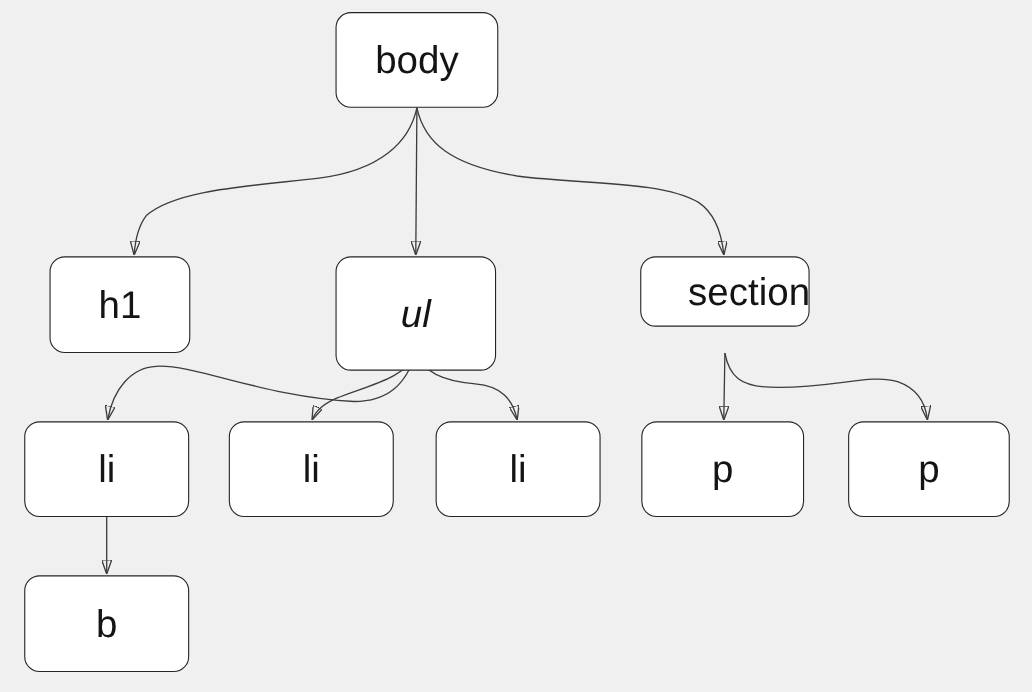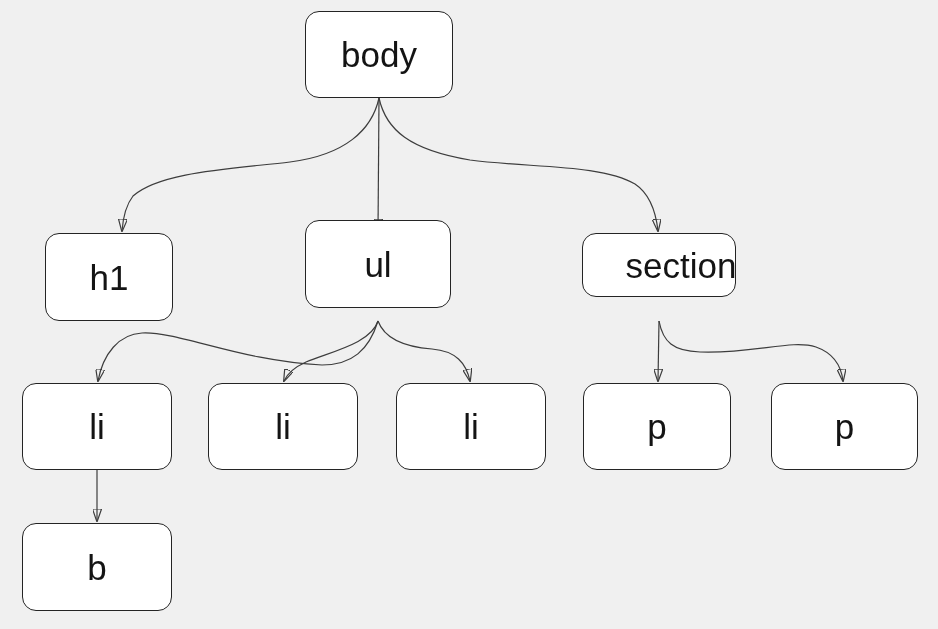--- a/index.html
+++ b/index.html
@@ -39,21 +39,21 @@
     align-items: center;
     justify-content: center;
     font-size: 35px;
     line-height: 1;
     color: #141414;
     text-align: right;
   }
   
   .n-body    { left: 305px; top: 11px;  width: 148px; height: 87px; }
   .n-h1      { left: 45px;  top: 233px; width: 128px; height: 88px; }
-  .n-ul      { left: 305px; top: 220px; width: 146px; height: 88px; }
+  .n-ul      { left: 305px; top: 233px; width: 146px; height: 104px; font-style: italic; }
   .n-section { left: 582px; top: 233px; width: 154px; height: 64px; padding-left: 44px; }
   .n-li1     { left: 22px;  top: 383px; width: 150px; height: 87px; }
   .n-li2     { left: 208px; top: 383px; width: 150px; height: 87px; }
   .n-li3     { left: 396px; top: 383px; width: 150px; height: 87px; }
   .n-p1      { left: 583px; top: 383px; width: 148px; height: 87px; }
   .n-p2      { left: 771px; top: 383px; width: 147px; height: 87px; }
   .n-b       { left: 22px;  top: 523px; width: 150px; height: 88px; }
 </style>
 </head>
 <body>

